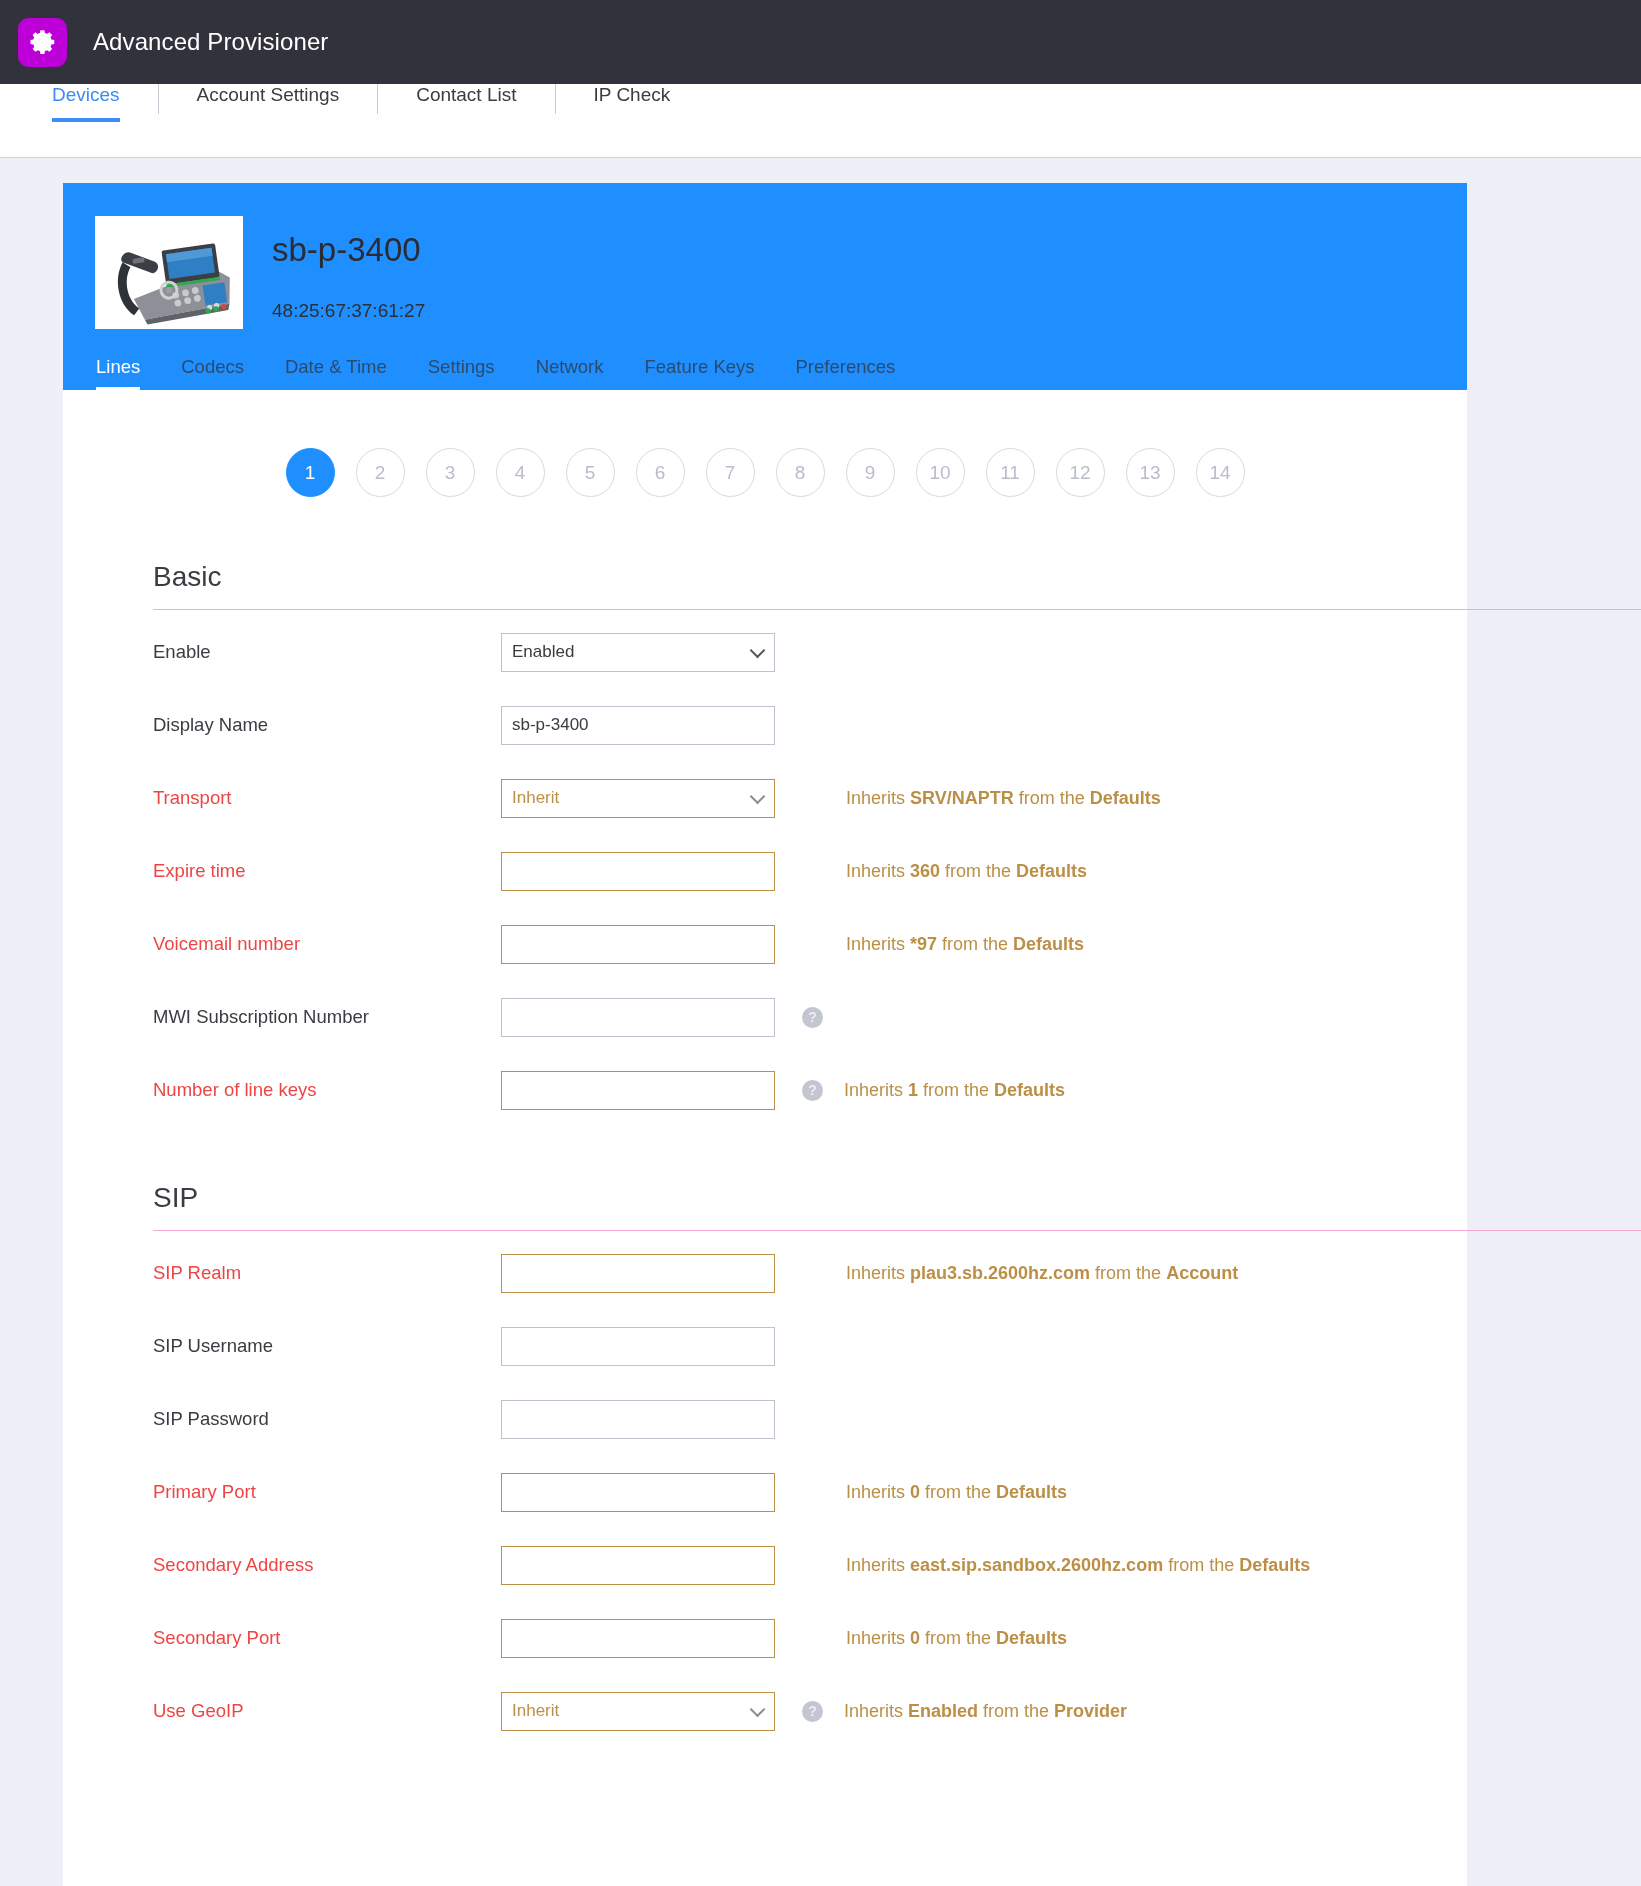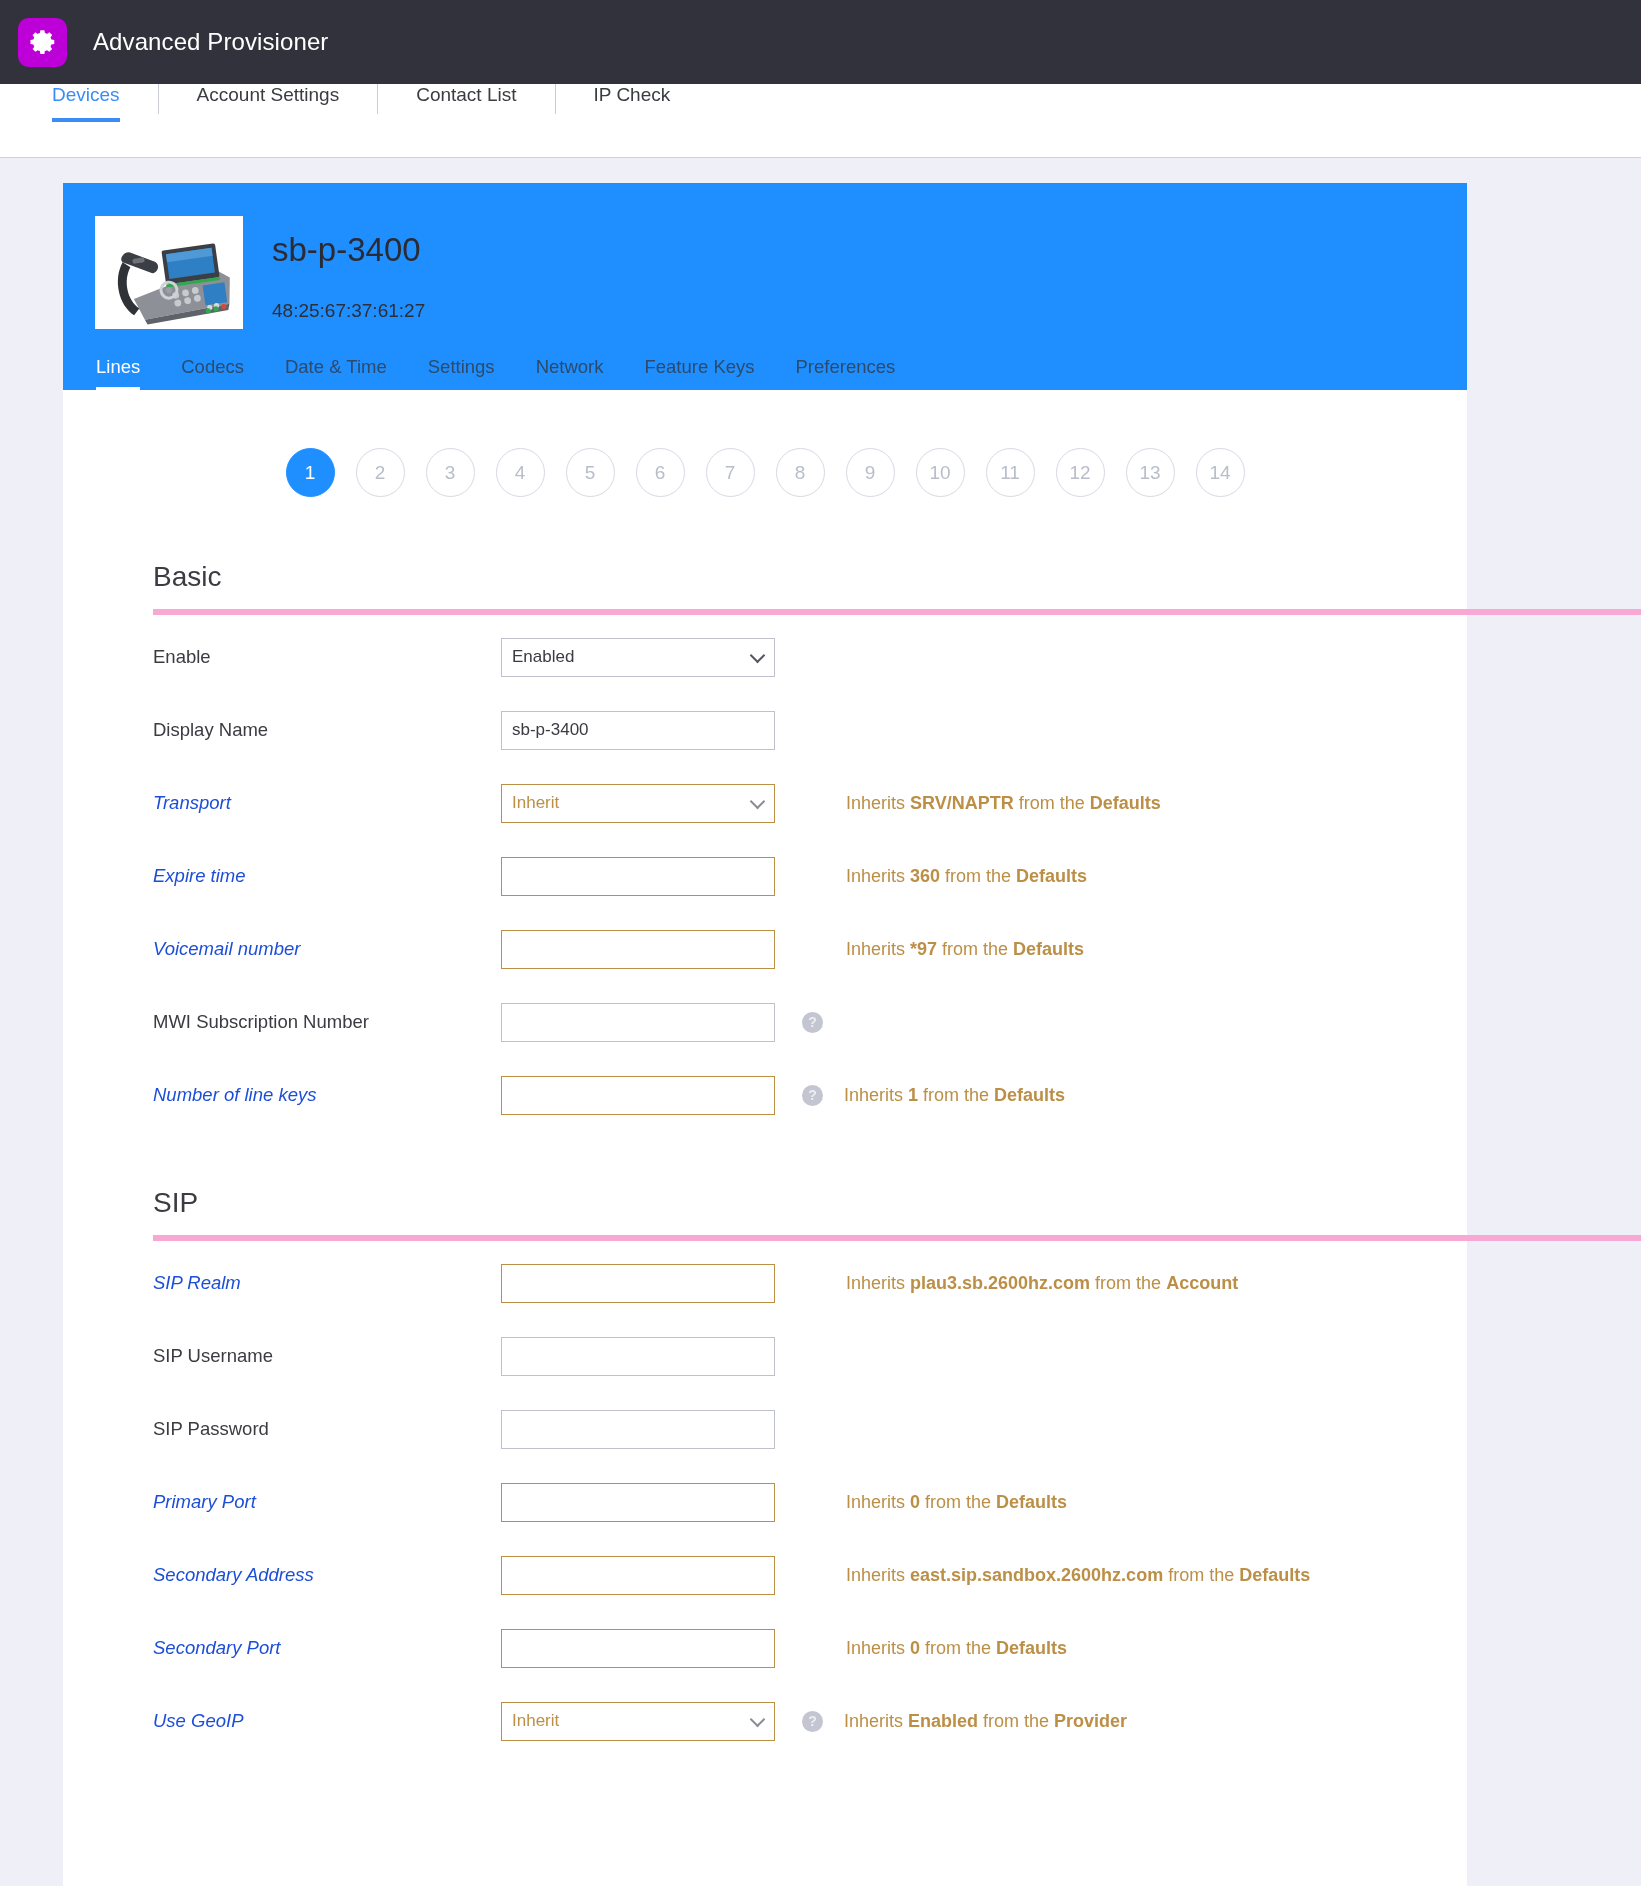--- a/index.html
+++ b/index.html
@@ -155,39 +155,39 @@
   }
 
   
   .form-wrap { padding: 0 0 0 90px; }
   .section-title {
     font-size: 28px;
     color: #3b3b42;
     font-weight: normal;
     margin: 64px 0 0 0;
     padding-bottom: 16px;
-    border-bottom: 6px solid #f9a8d4;
+    border-bottom: 1px solid #f9a8d4;
     width: 1488px;
   }
   .section-title.sip { margin-top: 61px; }
 
   .row {
     display: flex;
     align-items: center;
     height: 62px;
     margin-top: 11px;
   }
   .row:first-of-type { margin-top: 24px; }
   .row-label {
     width: 348px;
     flex: none;
     font-size: 18.5px;
     color: #3b3b42;
   }
-  .row.inherited .row-label { color: #1d4ed8; font-style: italic; }
+  .row.inherited .row-label { color: #ef4444; }
 
   .ctrl {
     width: 274px;
     height: 39px;
     border: 1px solid #bfc2cc;
     background: #ffffff;
     flex: none;
     display: flex;
     align-items: center;
     padding: 0 10px;

